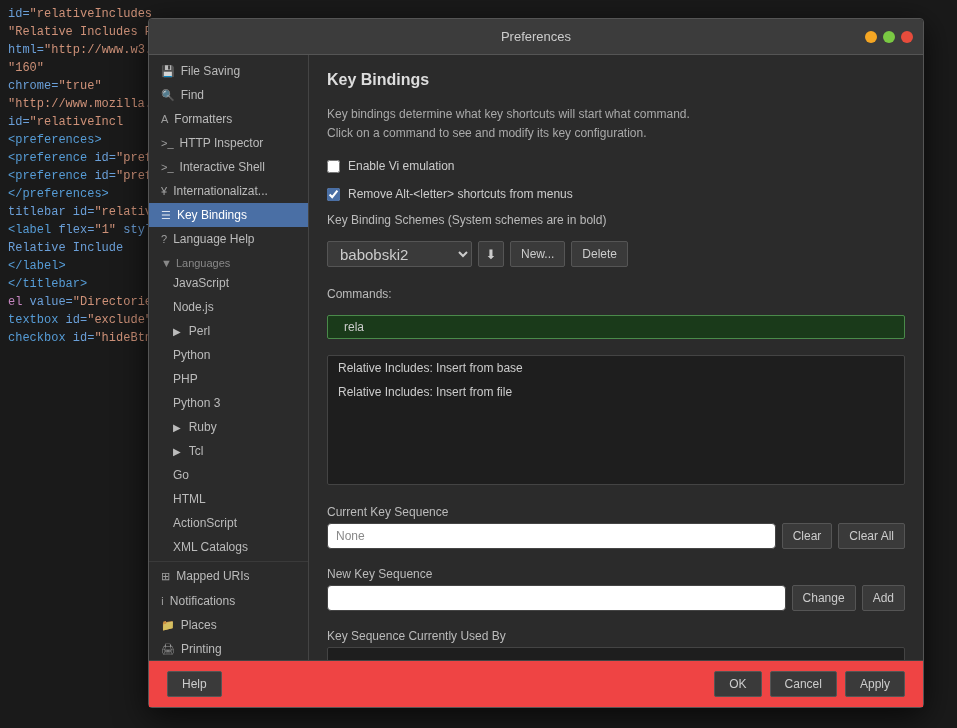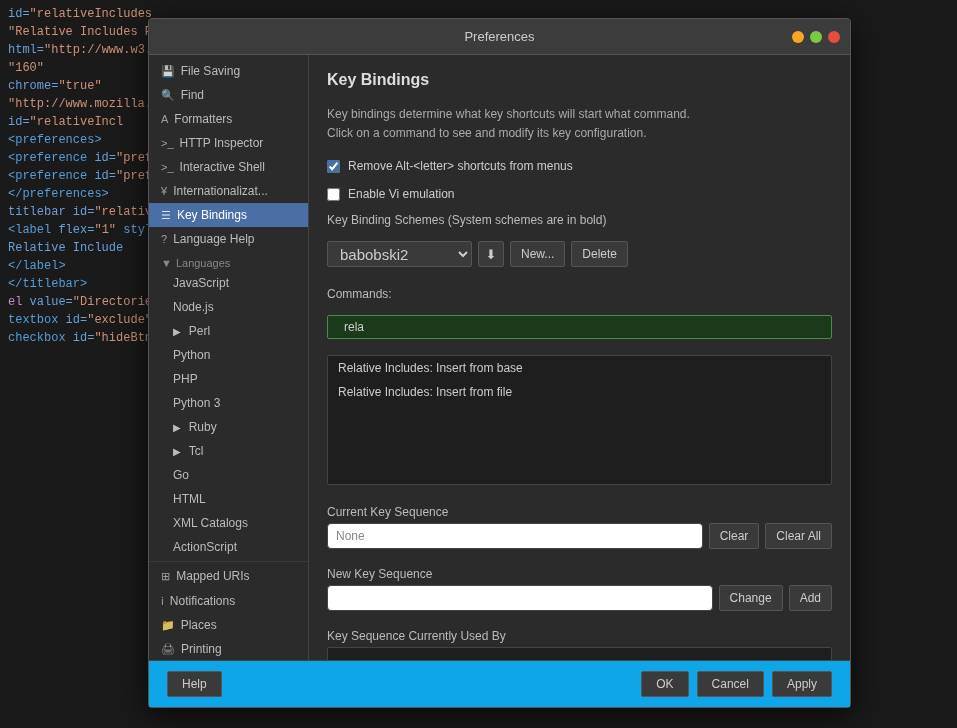--- a/index.html
+++ b/index.html
@@ -33,21 +33,21 @@
     .code-bg .val { color: #ce9178; }
     .code-bg .tag { color: #569cd6; font-family: Liberation Mono, monospace; }
     .code-bg .comment { color: #6a9fd8; margin-top: 20px; }
     .code-bg .keyword { color: #c586c0; }
 
     
     .dialog-overlay {
       position: absolute;
       top: 18px;
       left: 148px;
-      width: 703px;
+      width: 776px;
       height: 690px;
       background: #2b2b2b;
       border: 1px solid #555;
       border-radius: 4px;
       box-shadow: 0 8px 32px rgba(0,0,0,0.7);
       display: flex;
       flex-direction: column;
     }
 
     
@@ -281,21 +281,21 @@
       margin-top: 4px;
     }
 
     
     .bottom-bar {
       border-top: 1px solid #444;
       padding: 10px 18px;
       display: flex;
       justify-content: space-between;
       align-items: center;
-      background: #0ea5e9;
+      background: #ef4444;
     }
     .bottom-left {}
     .bottom-right {
       display: flex;
       gap: 8px;
     }
     .btn-help {
       background: #3a3a3a;
       border: 1px solid #555;
       color: #ccc;
@@ -446,24 +446,24 @@
         <span style="font-size:10px;margin-right:2px;">▶</span>
         <span>Tcl</span>
       </div>
       <div class="sidebar-item sub-item">
         <span>Go</span>
       </div>
       <div class="sidebar-item sub-item">
         <span>HTML</span>
       </div>
       <div class="sidebar-item sub-item">
+        <span>ActionScript</span>
+      </div>
+      <div class="sidebar-item sub-item">
         <span>XML Catalogs</span>
-      </div>
-      <div class="sidebar-item sub-item">
-        <span>ActionScript</span>
       </div>
 
       <hr class="divider">
 
       <div class="sidebar-item">
         <span class="icon">⊞</span>
         <span>Mapped URIs</span>
       </div>
       <div class="sidebar-item">
         <span class="icon">ℹ</span>
@@ -482,26 +482,26 @@
     <div class="main-panel">
 
       <div class="panel-title">Key Bindings</div>
 
       <div class="description">
         <div>Key bindings determine what key shortcuts will start what command.</div>
         <div>Click on a command to see and modify its key configuration.</div>
       </div>
 
       <div class="checkbox-row">
+        <input type="checkbox" id="cb2" style="">
+        <label for="cb2">Enable Vi emulation</label>
+      </div>
+      <div class="checkbox-row">
         <input type="checkbox" checked="" id="cb1" style="">
         <label for="cb1">Remove Alt-&lt;letter&gt; shortcuts from menus</label>
-      </div>
-      <div class="checkbox-row">
-        <input type="checkbox" id="cb2" style="">
-        <label for="cb2">Enable Vi emulation</label>
       </div>
 
       <div class="section-label">Key Binding Schemes (System schemes are in bold)</div>
 
       <div class="scheme-row">
         <select class="scheme-select">
           <option value="babobski2">babobski2</option>
         </select>
         <div class="icon-btn" title="Download">
           <span>⬇</span>

